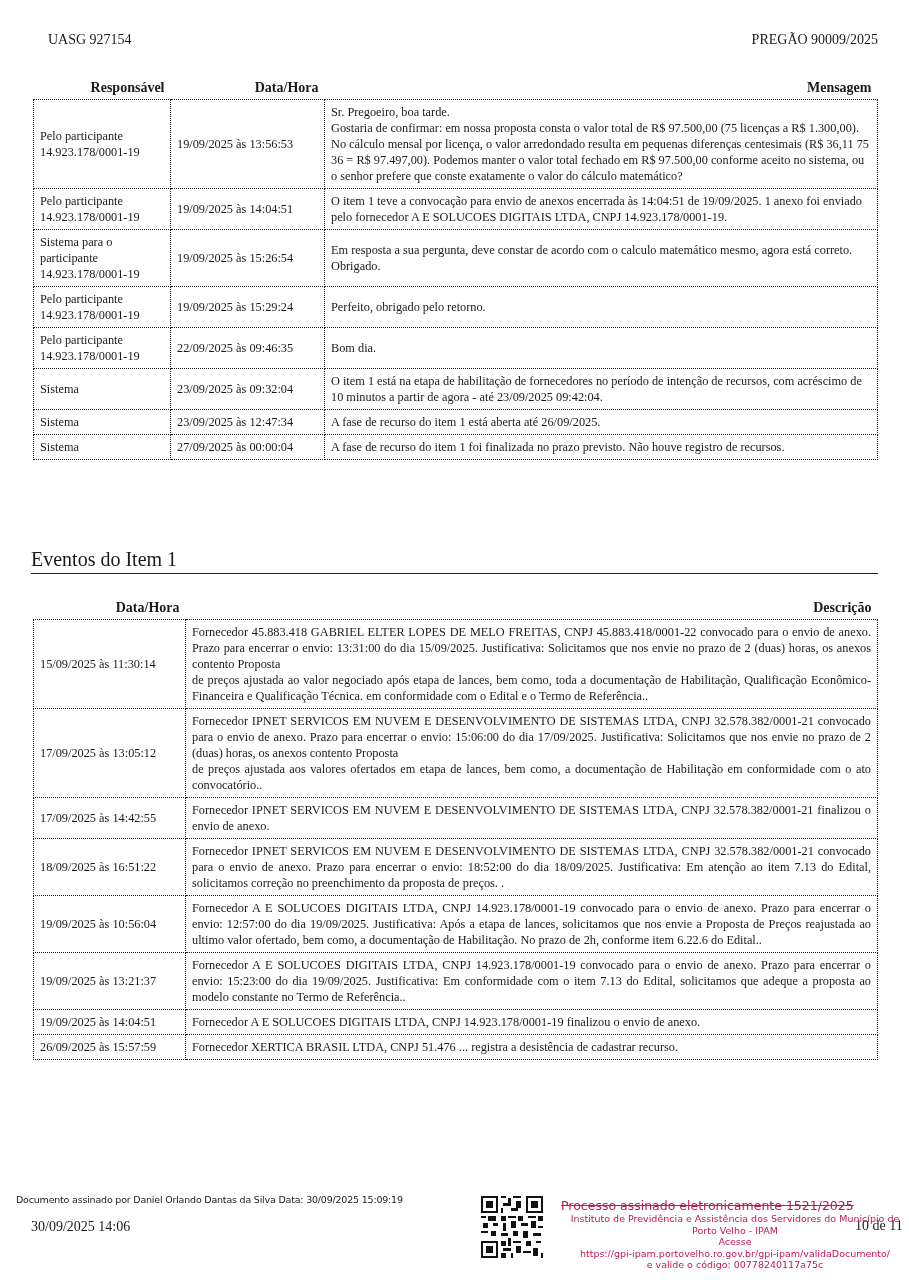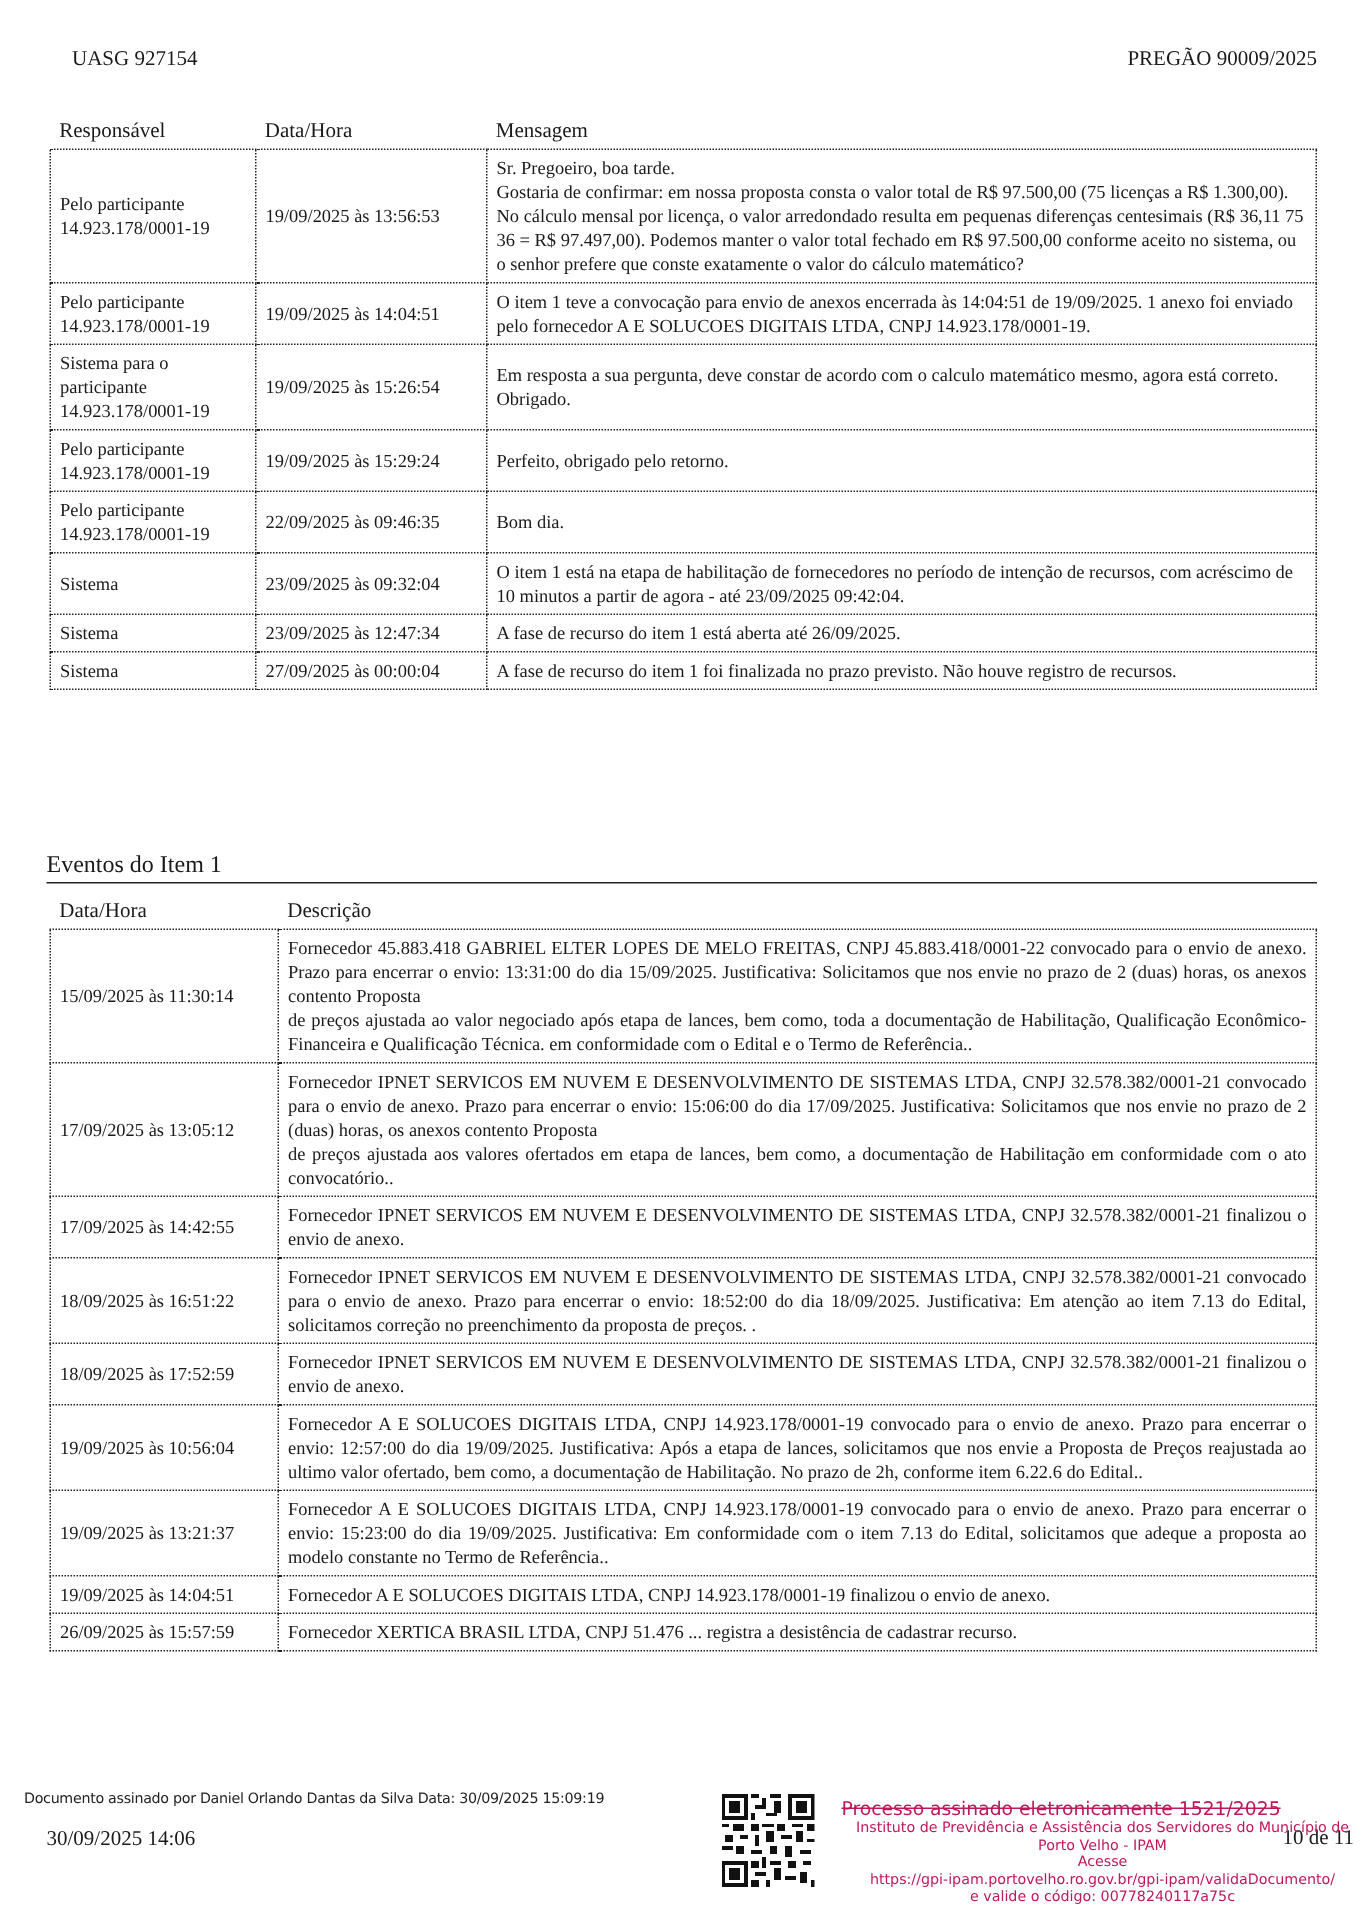--- a/index.html
+++ b/index.html
@@ -5,30 +5,30 @@
   html, body { margin: 0; padding: 0; background: #ffffff; }
   body {
     width: 909px; height: 1280px; position: relative; overflow: hidden;
     font-family: "Liberation Serif", "DejaVu Serif", serif; color: #1a1a1a;
   }
   .hdr-left { position: absolute; left: 32px; top: 32px; font-size: 14px; margin-left: 16px; }
   .hdr-right { position: absolute; right: 31px; top: 32px; font-size: 14px; }
 
   table { border-collapse: collapse; table-layout: fixed; }
   td { border: 1px dotted #222; font-size: 12.3px; line-height: 16px; vertical-align: middle; padding: 4px 6px; }
-  th { font-size: 14px; font-weight: normal; text-align: left; padding: 0 6px 3px 6px; border-bottom: 1px dotted #222; }
+  th { font-size: 14px; font-weight: bold; text-align: right; padding: 0 6px 3px 6px; border-bottom: 1px dotted #222; }
 
   #msg-table { position: absolute; left: 33px; top: 80px; width: 844px; }
   #msg-table col.c1 { width: 137px; }
   #msg-table col.c2 { width: 154px; }
   #msg-table col.c3 { width: 553px; }
 
   .section-title {
-    position: absolute; left: 31px; top: 568px; width: 847px;
-    font-size: 16px; padding-bottom: 2px; border-bottom: 1.5px solid #222;
+    position: absolute; left: 31px; top: 548px; width: 847px;
+    font-size: 20px; padding-bottom: 2px; border-bottom: 1.5px solid #222;
   }
 
   #evt-table { position: absolute; left: 33px; top: 600px; width: 844px; }
   #evt-table col.c1 { width: 152px; }
   #evt-table col.c2 { width: 692px; }
   #evt-table td.desc { text-align: justify; }
 
   .sig-line {
     position: absolute; left: 16px; top: 1194px; font-family: "DejaVu Sans", sans-serif;
     font-size: 9.5px; color: #222; background: transparent; letter-spacing: -0.2px;
@@ -151,26 +151,20 @@
       <tr>
         <td>17/09/2025 às 14:42:55</td>
         <td class="desc">
           <div>Fornecedor IPNET SERVICOS EM NUVEM E DESENVOLVIMENTO DE SISTEMAS LTDA, CNPJ 32.578.382/0001-21 finalizou o envio de anexo.</div>
         </td>
       </tr>
       <tr>
         <td>18/09/2025 às 16:51:22</td>
         <td class="desc">
           <div>Fornecedor IPNET SERVICOS EM NUVEM E DESENVOLVIMENTO DE SISTEMAS LTDA, CNPJ 32.578.382/0001-21 convocado para o envio de anexo. Prazo para encerrar o envio: 18:52:00 do dia 18/09/2025. Justificativa: Em atenção ao item 7.13 do Edital, solicitamos correção no preenchimento da proposta de preços. .</div>
-        </td>
-      </tr>
-      <tr>
-        <td>18/09/2025 às 17:52:59</td>
-        <td class="desc">
-          <div>Fornecedor IPNET SERVICOS EM NUVEM E DESENVOLVIMENTO DE SISTEMAS LTDA, CNPJ 32.578.382/0001-21 finalizou o envio de anexo.</div>
         </td>
       </tr>
       <tr>
         <td>19/09/2025 às 10:56:04</td>
         <td class="desc">
           <div>Fornecedor A E SOLUCOES DIGITAIS LTDA, CNPJ 14.923.178/0001-19 convocado para o envio de anexo. Prazo para encerrar o envio: 12:57:00 do dia 19/09/2025. Justificativa: Após a etapa de lances, solicitamos que nos envie a Proposta de Preços reajustada ao ultimo valor ofertado, bem como, a documentação de Habilitação. No prazo de 2h, conforme item 6.22.6 do Edital..</div>
         </td>
       </tr>
       <tr>
         <td>19/09/2025 às 13:21:37</td>

